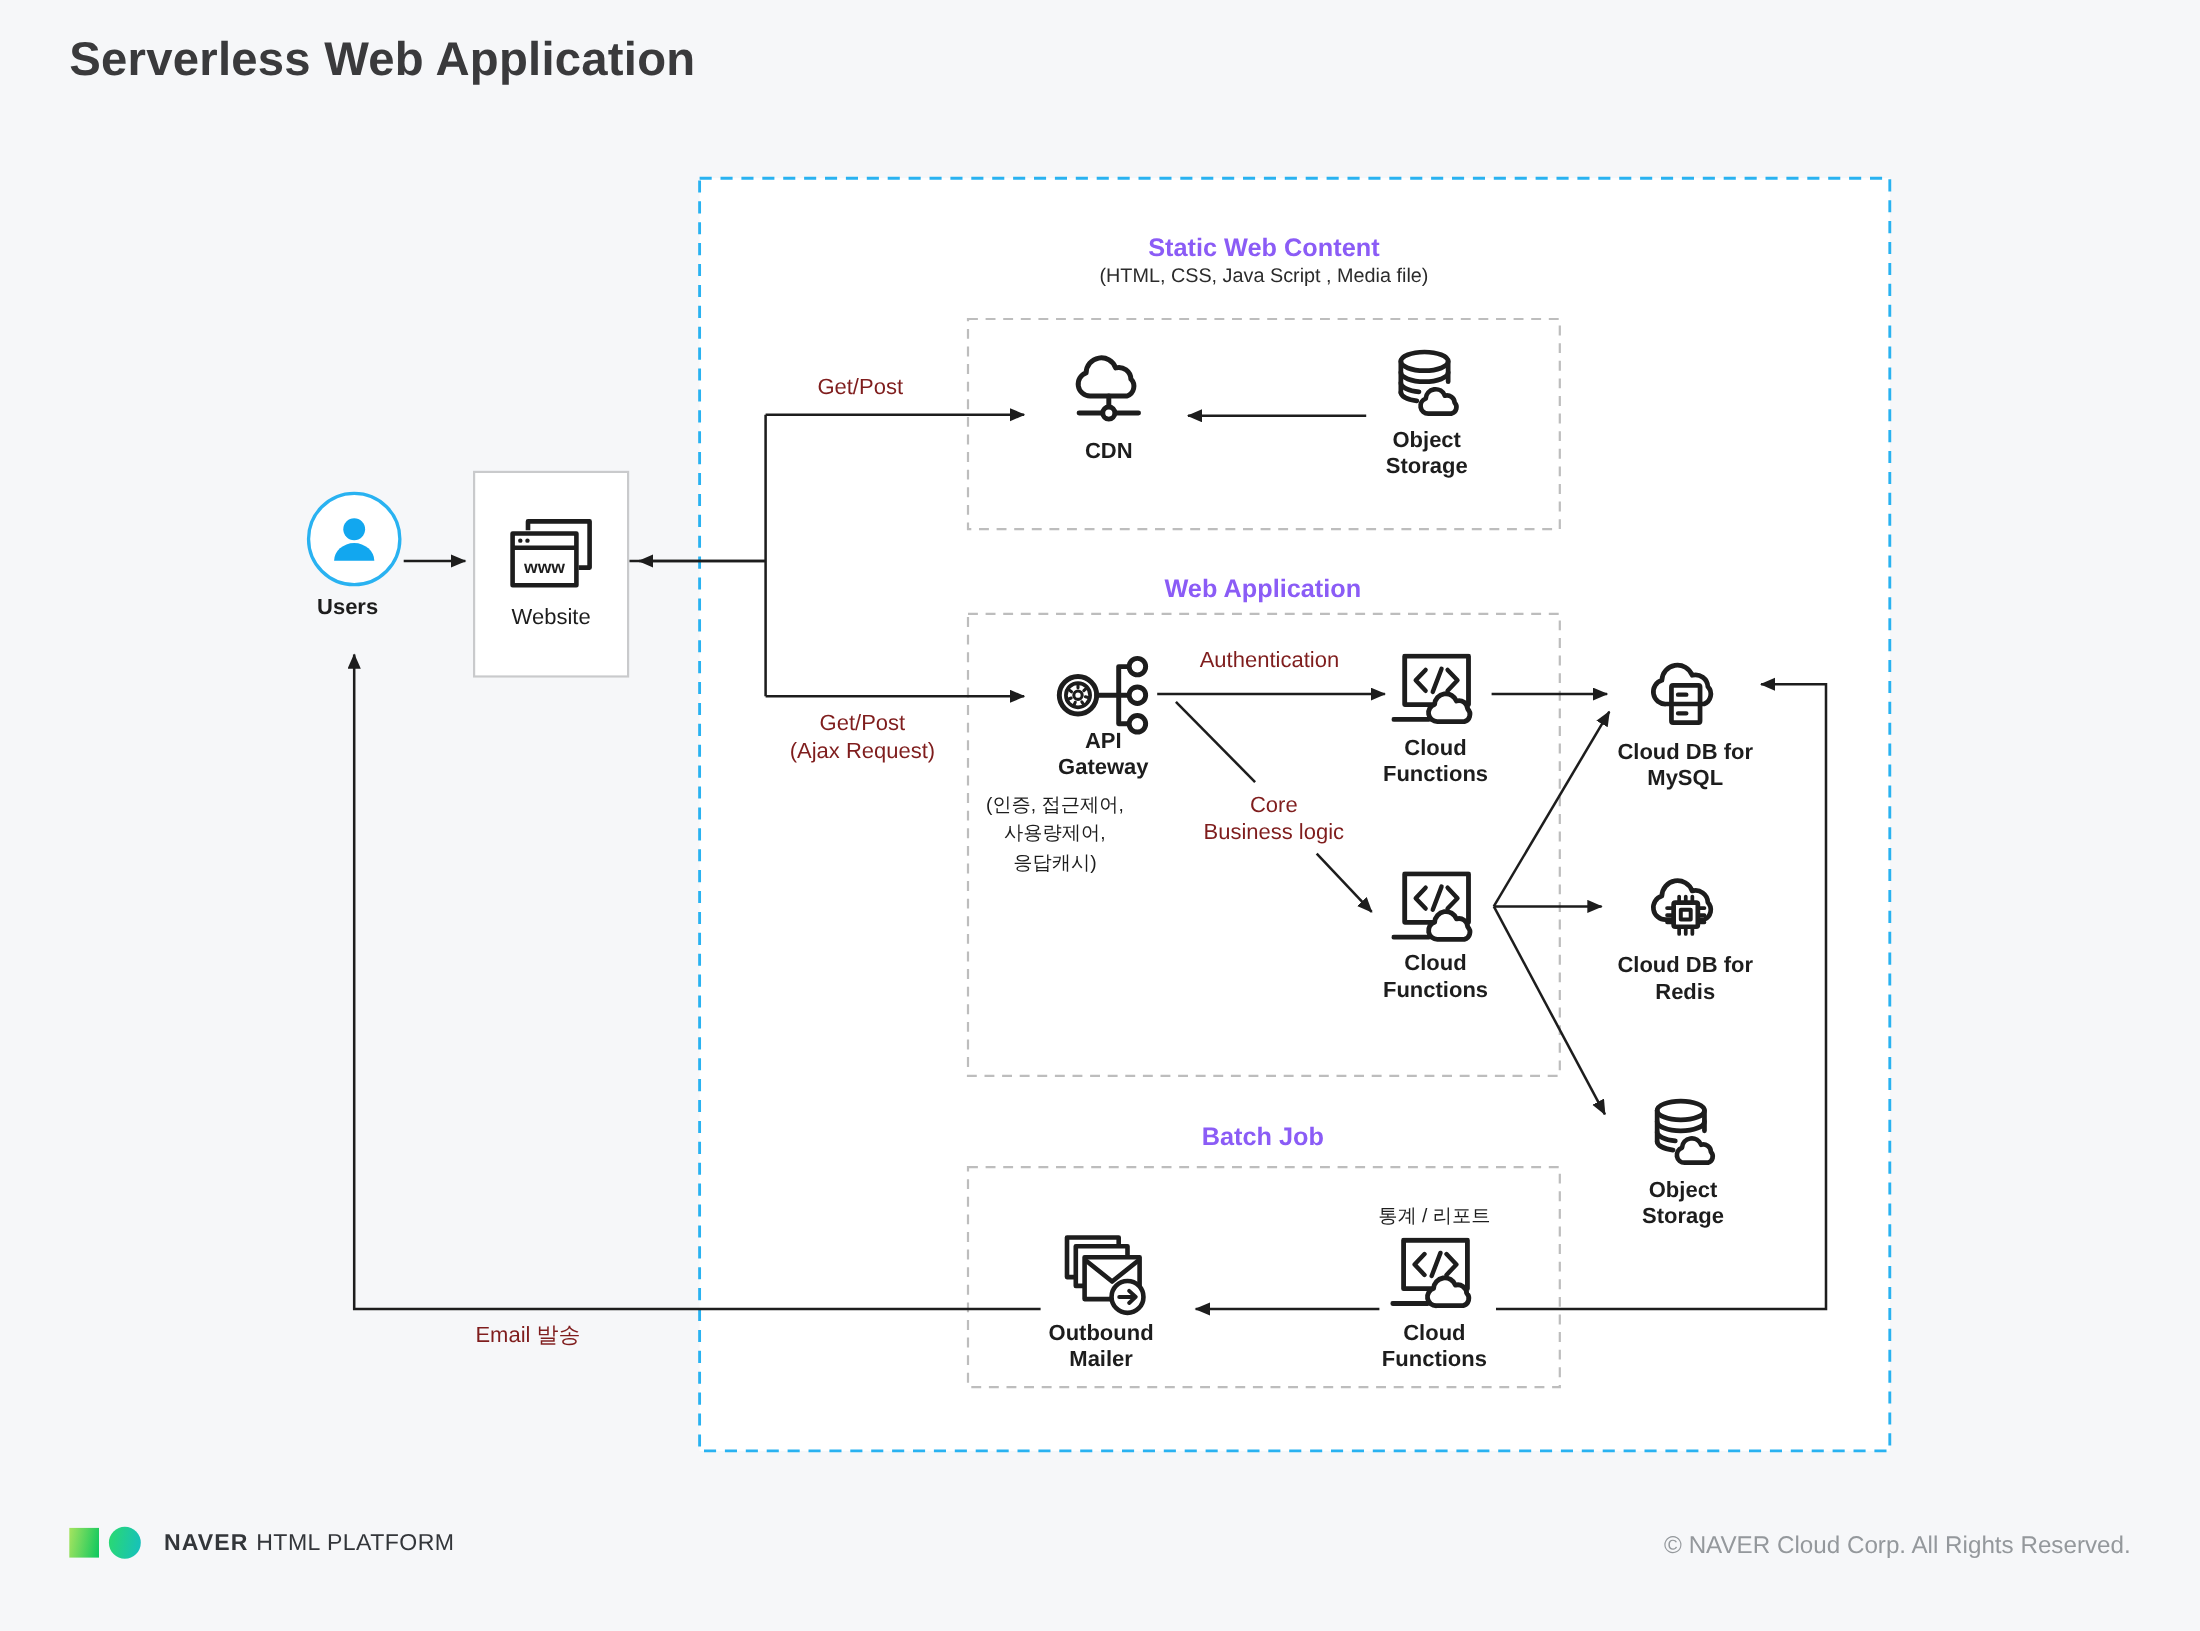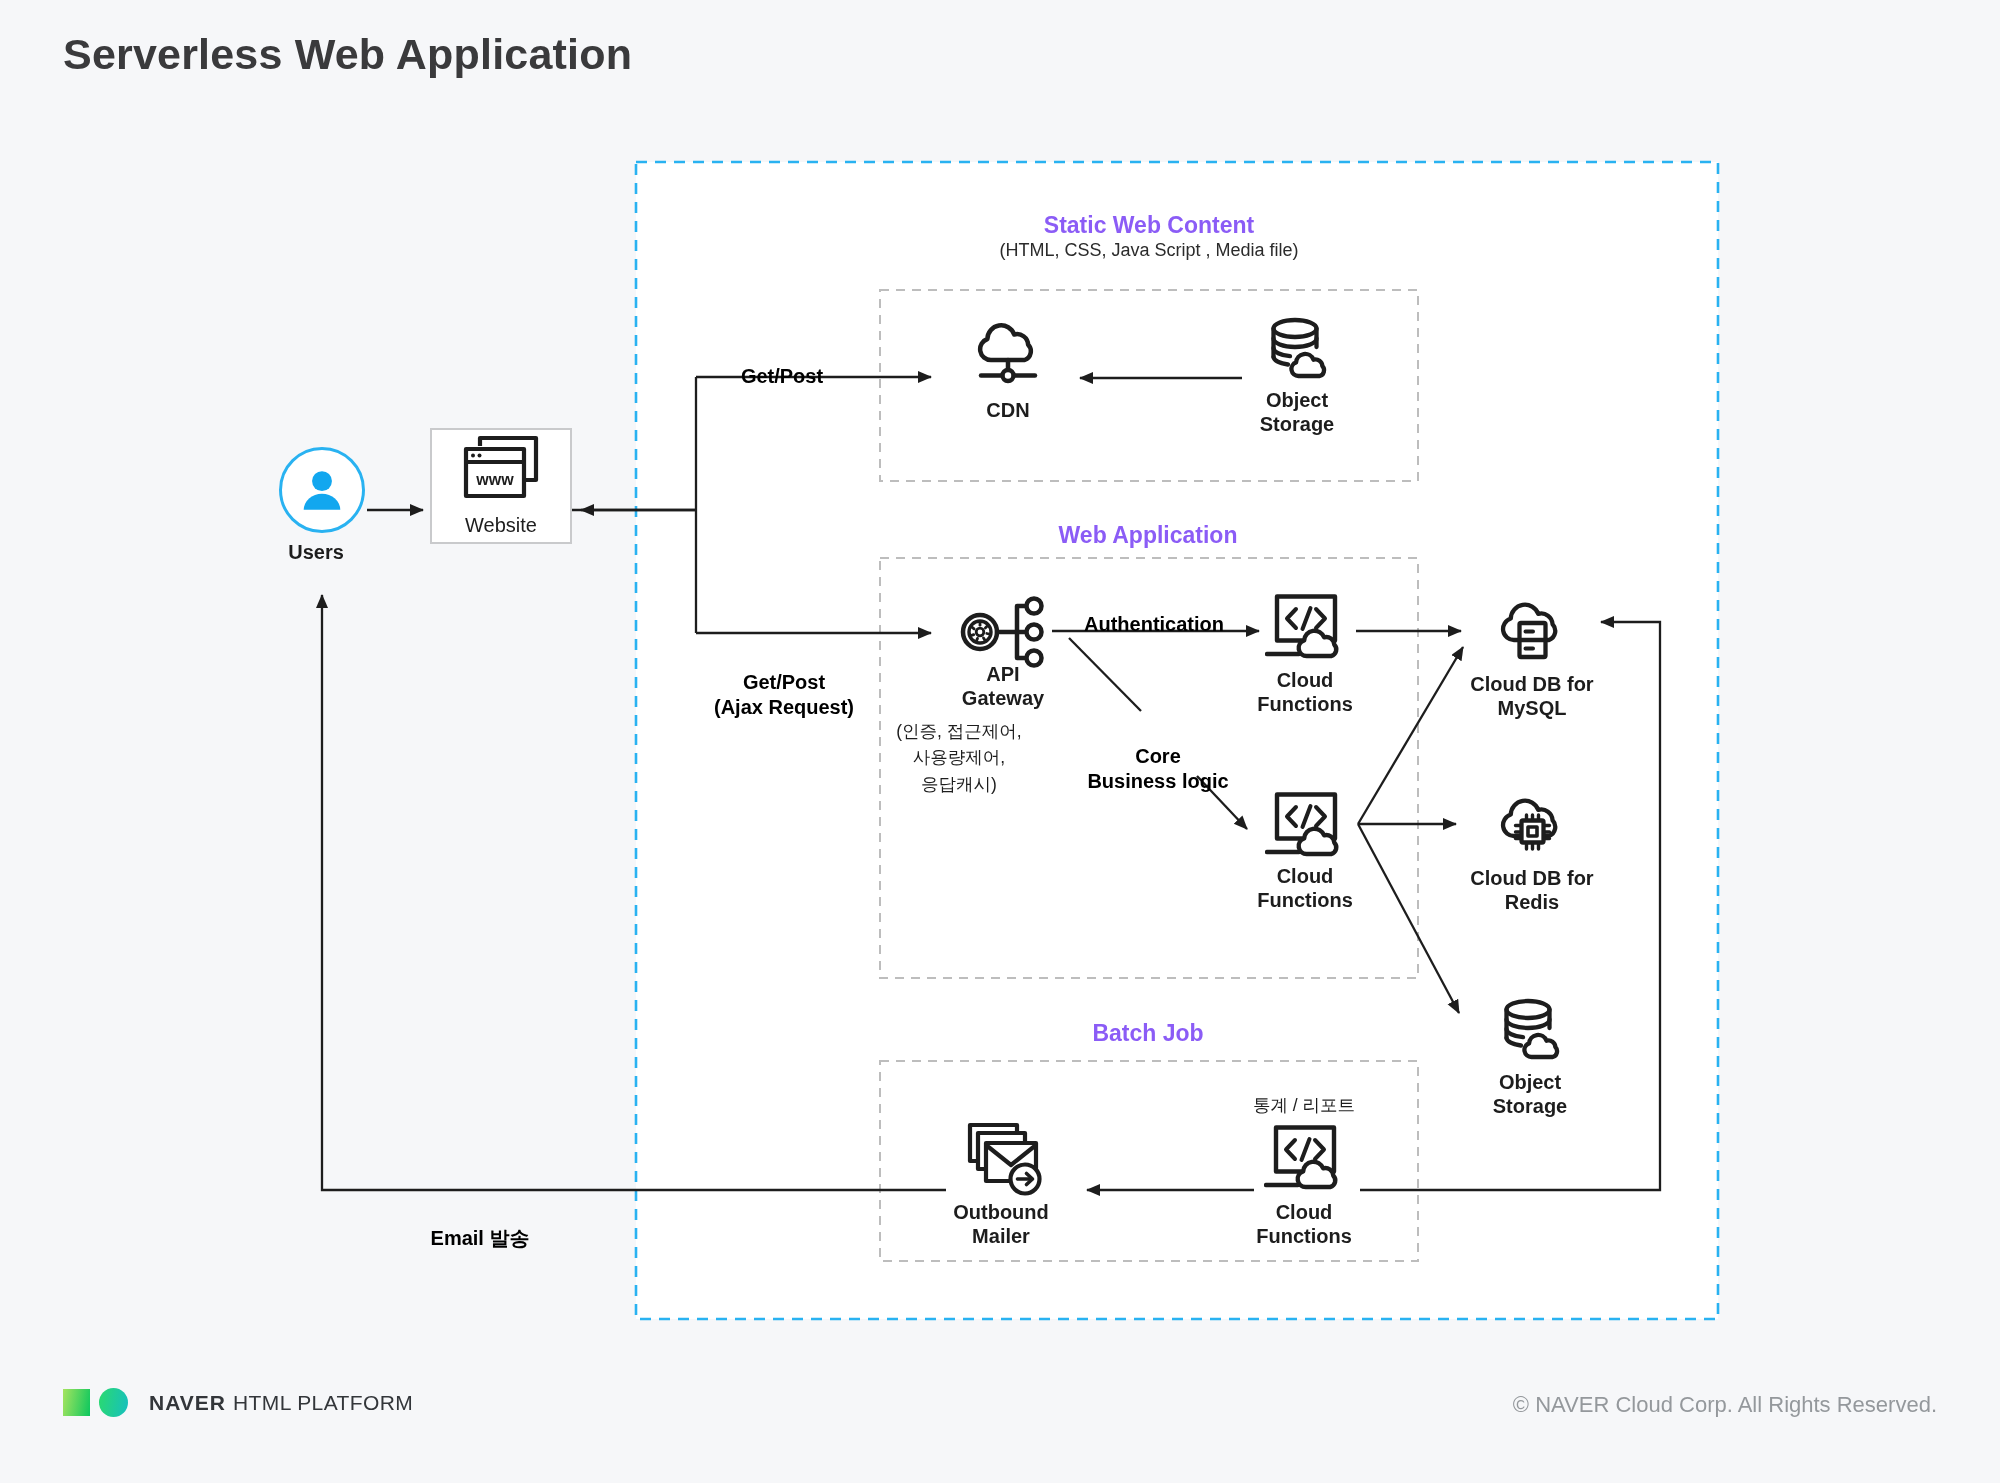--- a/index.html
+++ b/index.html
@@ -6,24 +6,24 @@
   .canvas{position:relative;width:2000px;height:1483px;background:#f6f7f9;overflow:hidden;color:#1d1d1d;}
   .page-title{position:absolute;left:63px;top:30px;font-size:43px;font-weight:700;color:#3a3a3c;letter-spacing:.2px;}
   svg.overlay{position:absolute;left:0;top:0;}
   .abs{position:absolute;}
   .ctr{transform:translateX(-50%);text-align:center;}
   .pre{white-space:pre-line;}
   .sec-title{font-size:23px;font-weight:700;color:#8b5cf6;}
   .sec-sub{font-size:18px;font-weight:400;color:#2b2b2b;}
   .node-label{font-size:20px;font-weight:600;line-height:1.2;color:#1d1d1d;}
   .node-sublabel{font-size:17.5px;font-weight:400;line-height:1.5;color:#1d1d1d;}
-  .edge-label{font-size:20px;font-weight:700;line-height:1.25;color:#000000;margin-top:24px;}
+  .edge-label{font-size:20px;font-weight:400;line-height:1.25;color:#7f1d1d;}
   .users-circle{position:absolute;left:279px;top:447px;width:86px;height:86px;border-radius:50%;
     background:#fff;border:3px solid #29b2f1;box-sizing:border-box;display:flex;align-items:center;justify-content:center;}
-  .website-box{position:absolute;left:430px;top:428px;width:142px;height:116px;background:#fff;
+  .website-box{position:absolute;left:430px;top:428px;width:142px;height:188px;background:#fff;
     border:2px solid #c9cacc;box-sizing:border-box;display:flex;flex-direction:column;align-items:center;justify-content:center;gap:14px;}
   .website-box .node-label{font-weight:500;}
   .icon{display:block;}
   .footer-logo{position:absolute;left:63px;top:1388px;display:flex;align-items:center;gap:9px;}
   .logo-sq{width:27px;height:27px;background:linear-gradient(100deg,#a6e45f,#0bc75e);display:inline-block;}
   .logo-ci{width:29px;height:29px;border-radius:50%;background:linear-gradient(100deg,#2bda6e,#15bfc0);display:inline-block;}
   .brand{font-size:21px;color:#33363a;letter-spacing:.4px;margin-left:12px;}
   .brand b{font-weight:800;margin-right:7px;letter-spacing:1px;}
   .copyright{position:absolute;right:63px;top:1392px;font-size:22px;color:#94989c;}
 </style>

